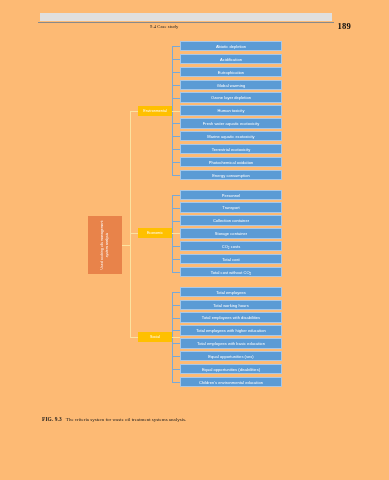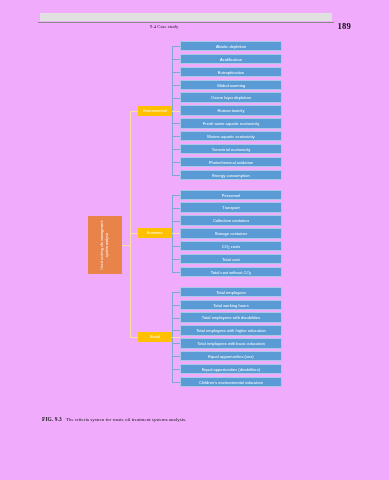--- a/index.html
+++ b/index.html
@@ -10,21 +10,21 @@
     font-family: "Liberation Serif", serif;
     overflow: hidden;
     position: relative;
   }
 
   
   #page {
     position: absolute;
     left: 0; top: 0;
     width: 389px; height: 480px;
-    background: #f0abfc;
+    background: #fdba74;
   }
   .top-gray-band {
     position: absolute;
     left: 40px; top: 13px;
     width: 292px; height: 8px;
     background: #e0e0e0;
   }
   .top-rule {
     position: absolute;
     left: 38px; top: 22px;

